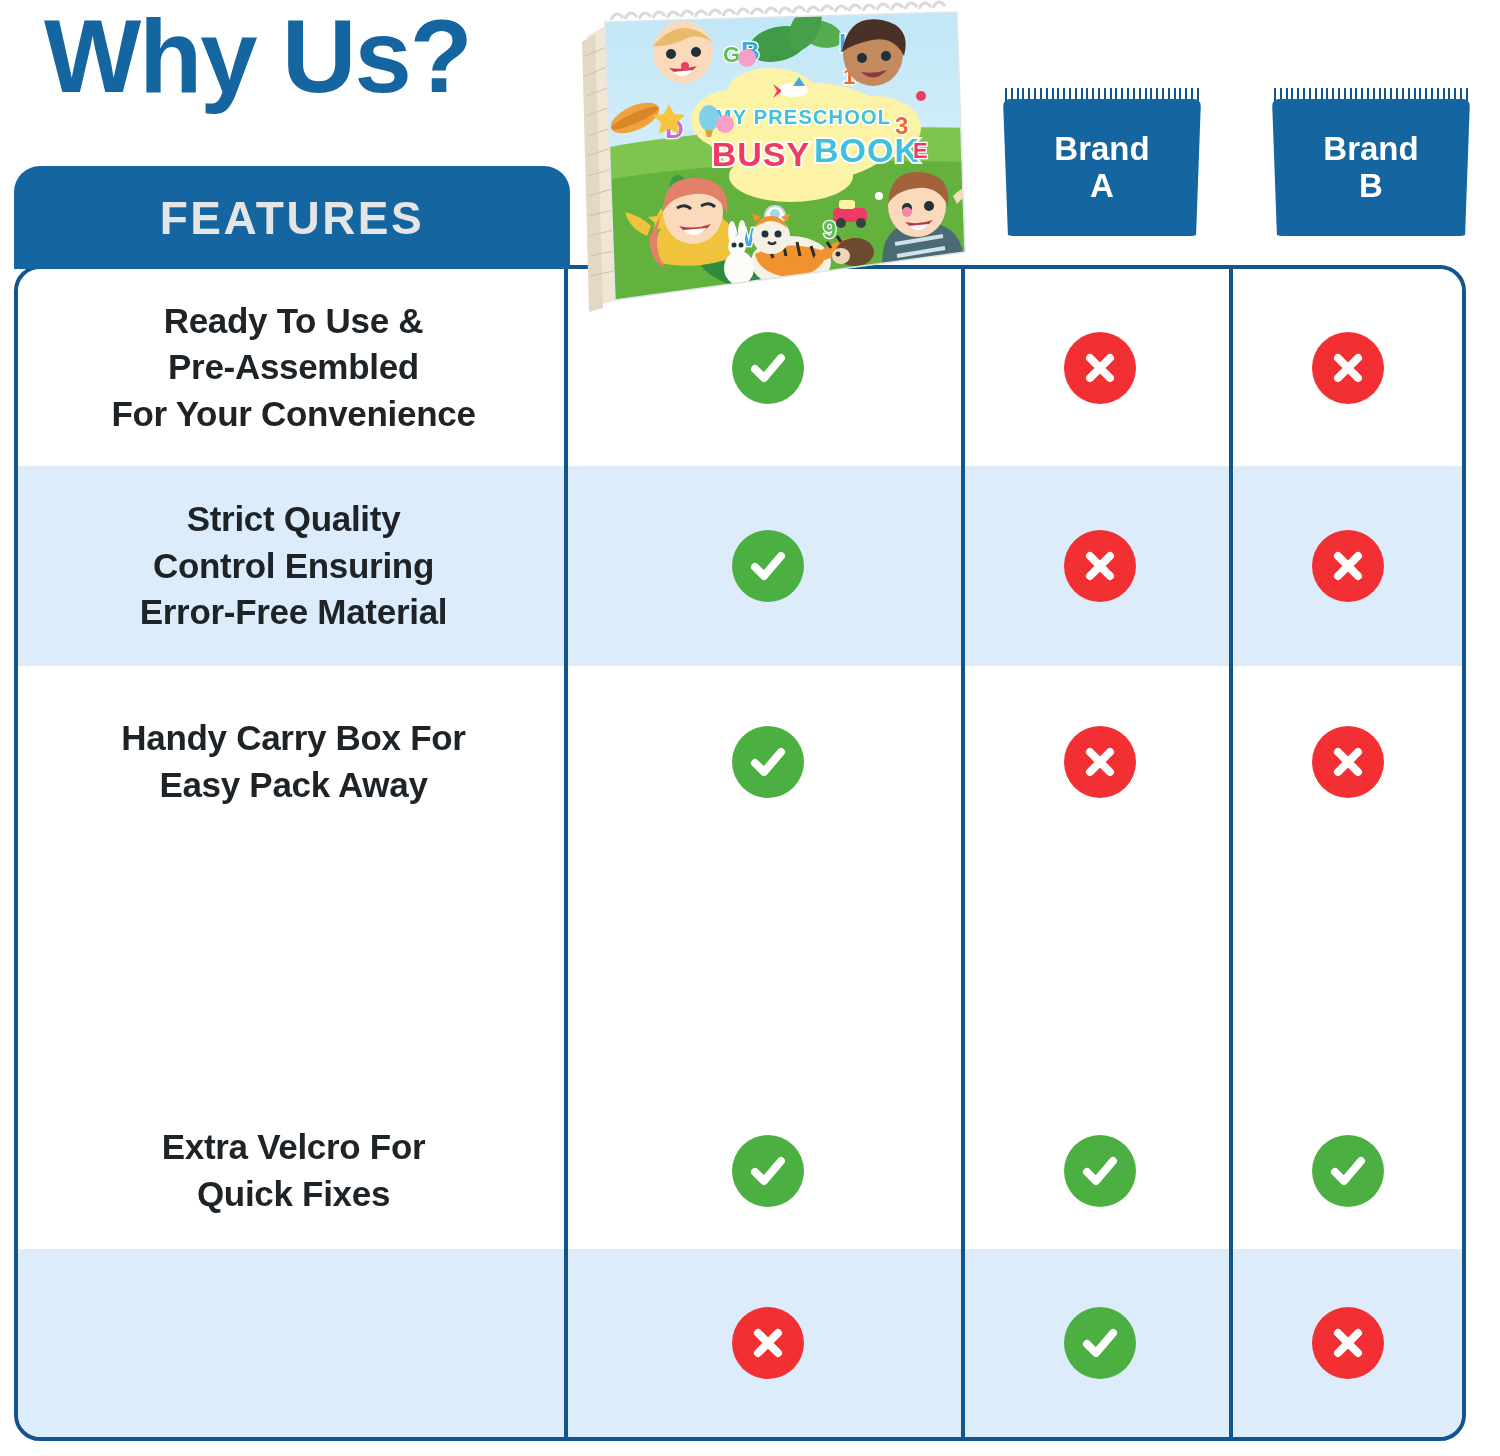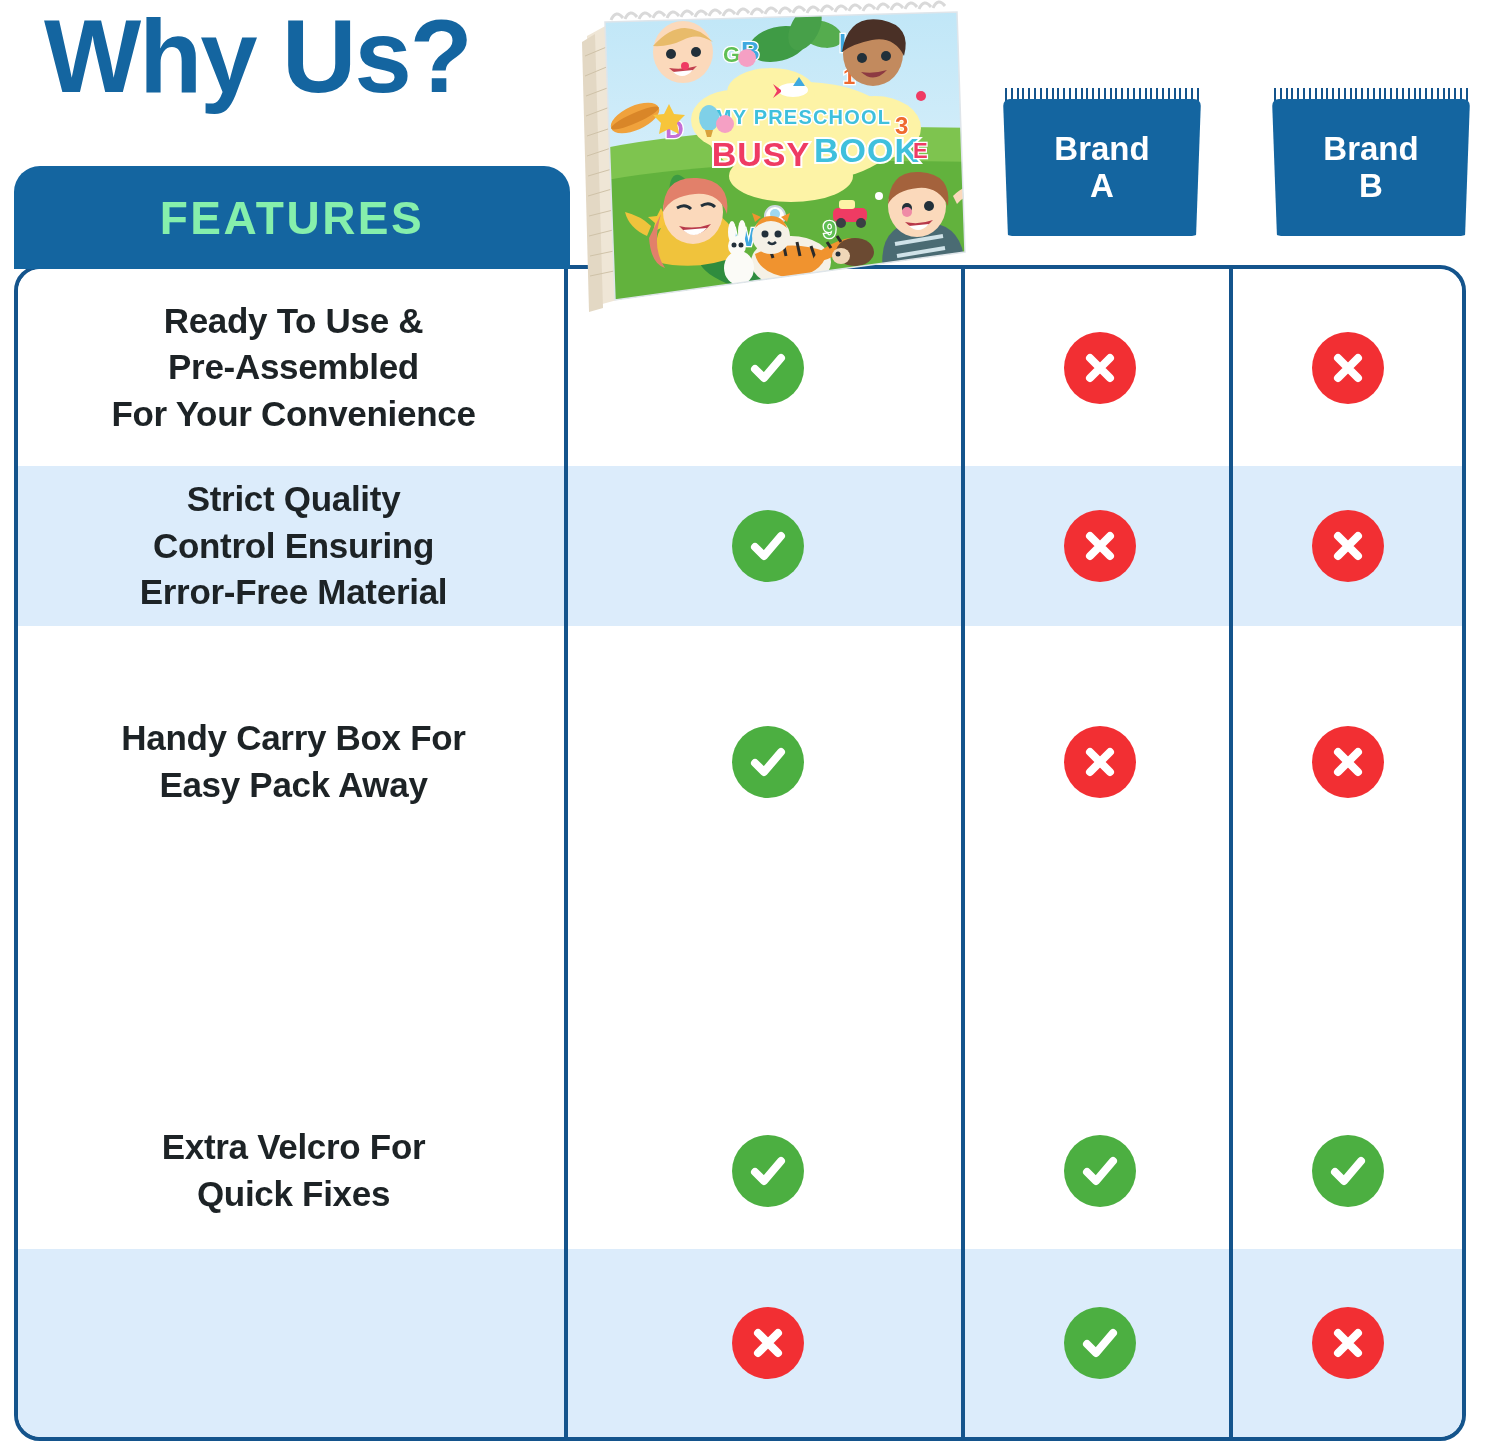--- a/index.html
+++ b/index.html
@@ -46,21 +46,21 @@
     left:14px; top:166px;
     width:556px; height:103px;
     background:#1465a0;
     border-radius:26px 26px 0 0;
     display:flex;
     align-items:center;
     justify-content:center;
     z-index:6;
   }
   #features-header .label{
-    color:#86efac;
+    color:#e5e5e5;
     font-size:46px;
     font-weight:bold;
     letter-spacing:2.5px;
   }
 
   
   .brand-card{
     position:absolute;
     top:86px;
     width:198px; height:150px;
@@ -286,21 +286,21 @@
           </div>
         </div>
         <div class="cell-mark c-b">
           <div class="mark no">
             <svg width="44" height="44" viewBox="0 0 44 44">
               <path fill="none" stroke="#ffffff" stroke-width="8" stroke-linecap="round" stroke-linejoin="round" d="M12 12 L32 32 M32 12 L12 32"></path>
             </svg>
           </div>
         </div>
       </div>
-      <div class="row alt" style="top: 197px; height: 160px;">
+      <div class="row alt" style="top: 197px; height: 200px;">
         <div class="cell-feature">
           <div class="txt">Strict Quality<br>Control Ensuring<br>Error-Free Material</div>
         </div>
         <div class="cell-mark c-ours">
           <div class="mark yes">
             <svg width="44" height="44" viewBox="0 0 44 44">
               <path fill="none" stroke="#ffffff" stroke-width="8" stroke-linecap="round" stroke-linejoin="round" d="M9 23 L18 32 L35 12"></path>
             </svg>
           </div>
         </div>

